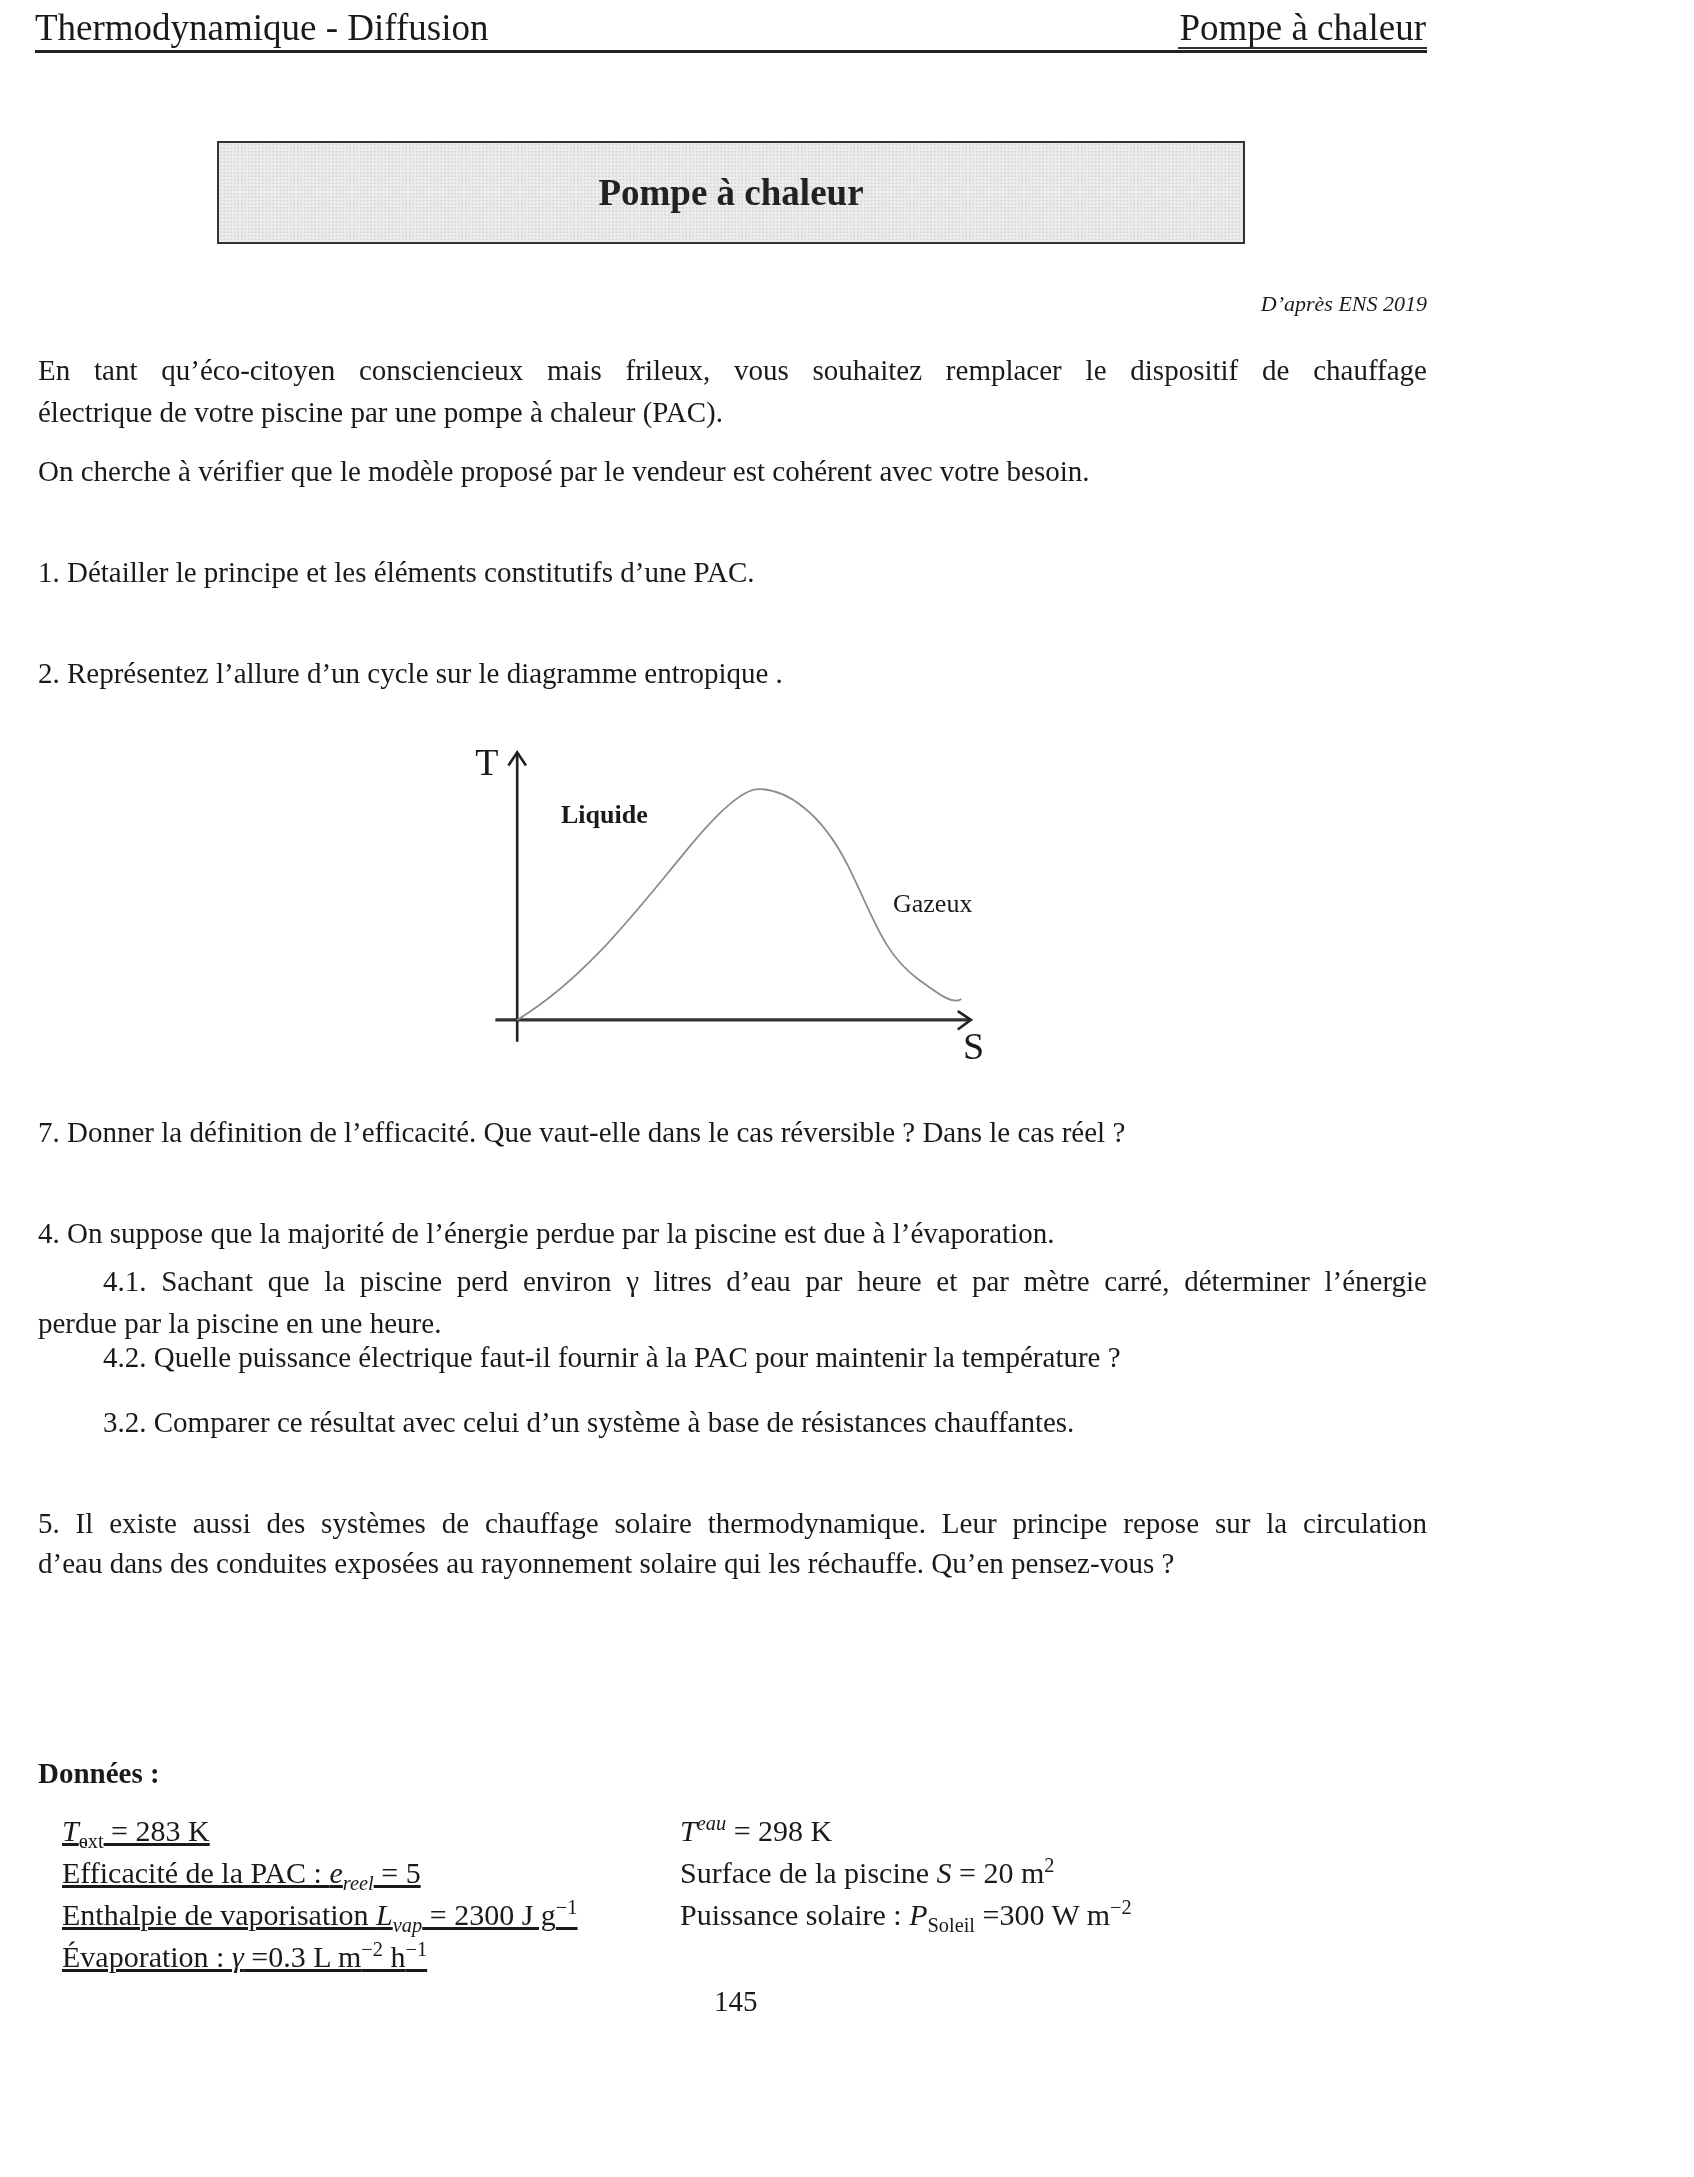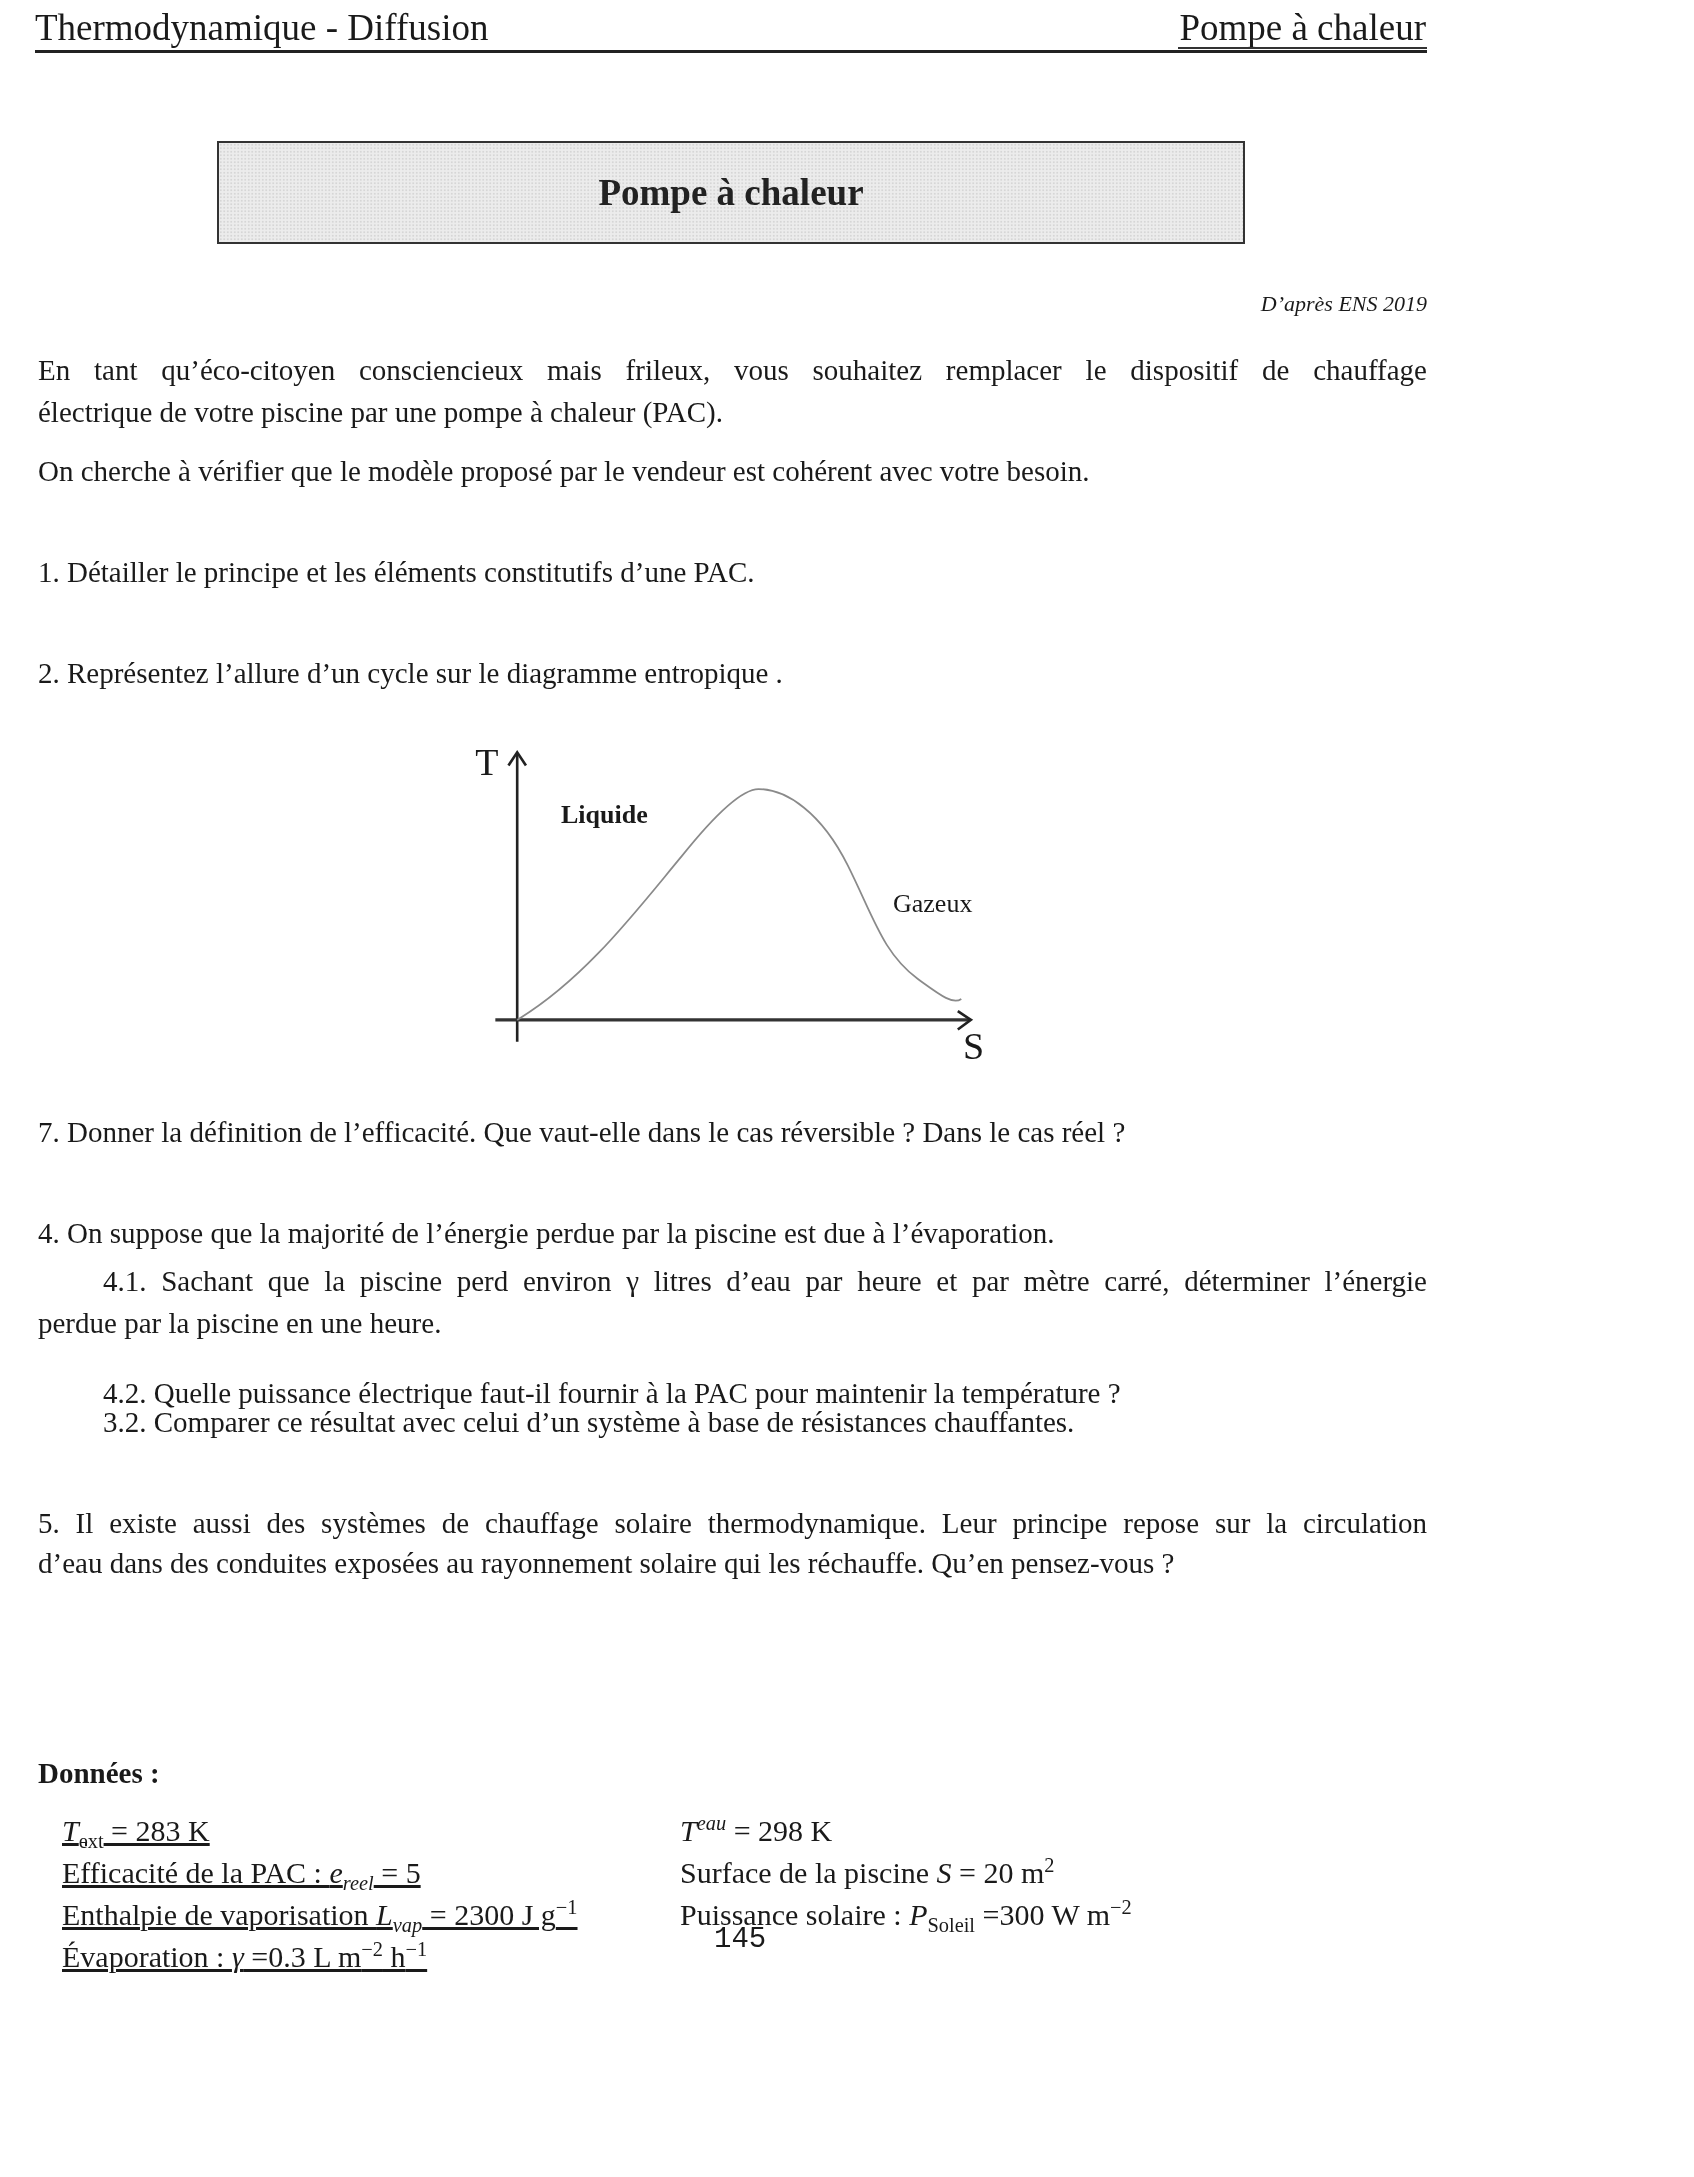--- a/index.html
+++ b/index.html
@@ -35,21 +35,21 @@
   .diagram svg { position: absolute; left: 0; top: 0; }
   .dlabel { position: absolute; font-size: 26px; line-height: 30px; white-space: nowrap; }
   .axis-letter { font-size: 38px; line-height: 38px; }
 
   .data-heading { left: 38px; top: 1756px; font-size: 29px; font-weight: bold; line-height: 35px; }
   .data-row { font-size: 30px; line-height: 35px; }
   .col-left { left: 62px; text-decoration: underline; }
   .col-right { left: 680px; }
   sub, sup { font-size: 0.68em; line-height: 0; }
   .it { font-style: italic; }
-  .pagenum { left: 714px; top: 1922px; font-size: 29px; line-height: 35px; font-family: Liberation Mono, monospace; }
+  .pagenum { left: 714px; top: 1984px; font-size: 29px; line-height: 35px; }
 </style>
 </head>
 <body>
 
 <div class="abs hdr hdr-left">Thermodynamique - Diffusion</div>
 <div class="abs hdr hdr-right">Pompe à chaleur</div>
 <div class="hdr-line"></div>
 <div class="hdr-line-right"></div>
 
 <div class="title-box">
@@ -79,21 +79,21 @@
   <span class="dlabel axis-letter" style="left:12.2px; top:8.7px;">T</span>
   <span class="dlabel axis-letter" style="left:500px; top:293px;">S</span>
   <span class="dlabel" style="left:98px; top:66px;font-weight:bold;">Liquide</span>
   <span class="dlabel" style="left:430px; top:155px;">Gazeux</span>
 </div>
 
 <div class="abs body-text" style="top:1115px;">7. Donner la définition de l’efficacité. Que vaut-elle dans le cas réversible ? Dans le cas réel ?</div>
 <div class="abs body-text" style="top:1216px;">4. On suppose que la majorité de l’énergie perdue par la piscine est due à l’évaporation.</div>
 <div class="abs body-text indent" style="top:1264px; width:1324px; text-align:justify; text-align-last:justify; white-space:normal;">4.1. Sachant que la piscine perd environ γ litres d’eau par heure et par mètre carré, déterminer l’énergie</div>
 <div class="abs body-text" style="top:1306px;">perdue par la piscine en une heure.</div>
-<div class="abs body-text indent" style="top:1376px;">4.2. Quelle puissance électrique faut-il fournir à la PAC pour maintenir la température ?</div>
+<div class="abs body-text indent" style="top:1340px;">4.2. Quelle puissance électrique faut-il fournir à la PAC pour maintenir la température ?</div>
 <div class="abs body-text indent" style="top:1405px;">3.2. Comparer ce résultat avec celui d’un système à base de résistances chauffantes.</div>
 <div class="abs body-text justify" style="top:1506px;">5. Il existe aussi des systèmes de chauffage solaire thermodynamique. Leur principe repose sur la circulation</div>
 <div class="abs body-text" style="top:1546px;">d’eau dans des conduites exposées au rayonnement solaire qui les réchauffe. Qu’en pensez-vous ?</div>
 
 <div class="abs data-heading">Données :</div>
 
 <div class="abs data-row col-left" style="top:1813px;">
   <span class="it">T</span><sub>ext</sub><span> = 283 K</span>
 </div>
 <div class="abs data-row col-left" style="top:1855px;">

